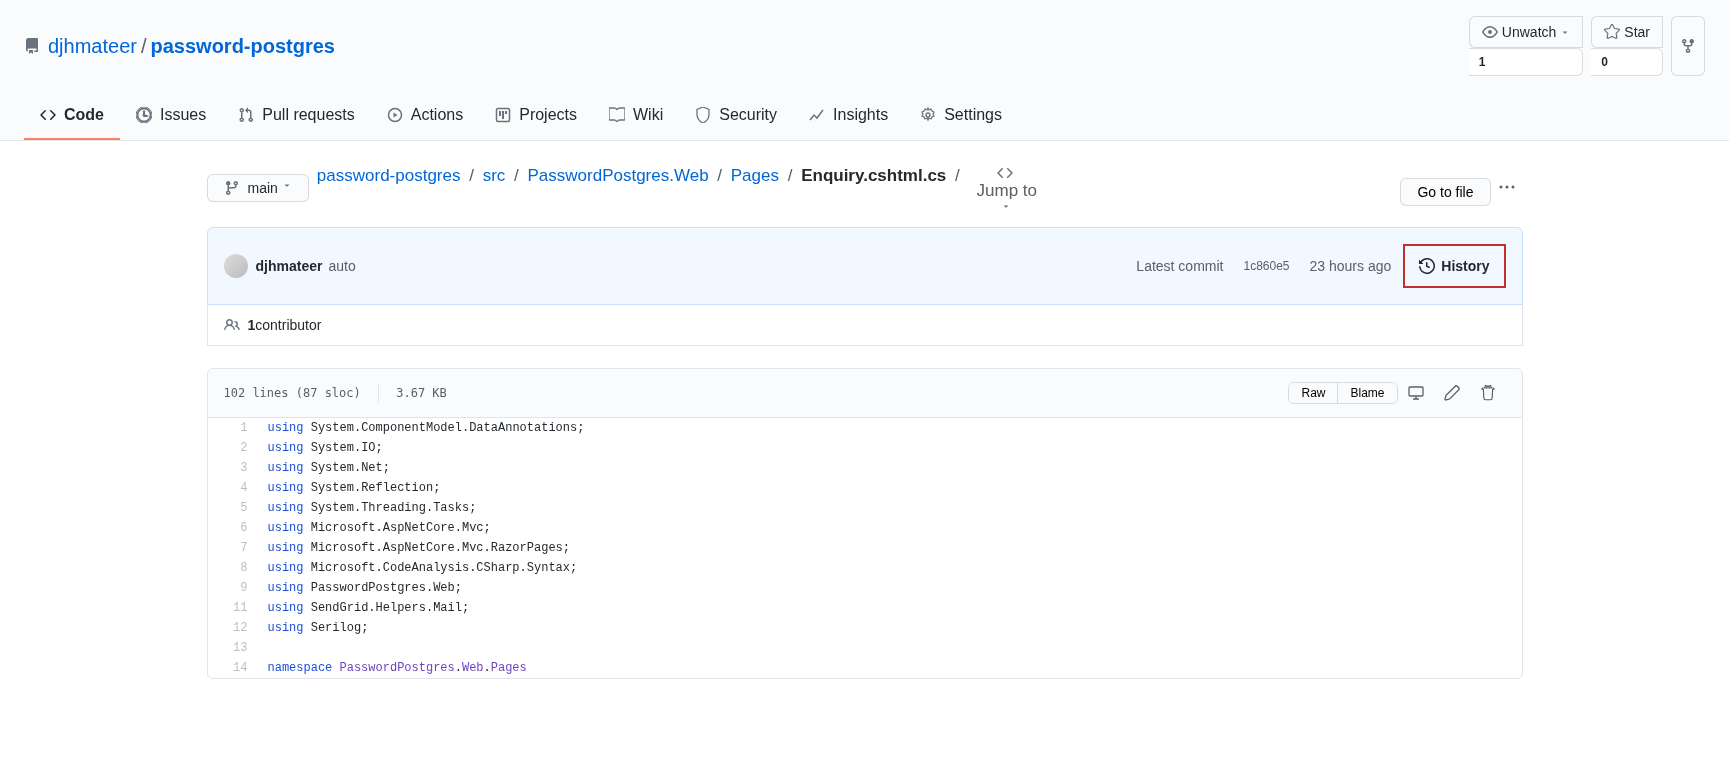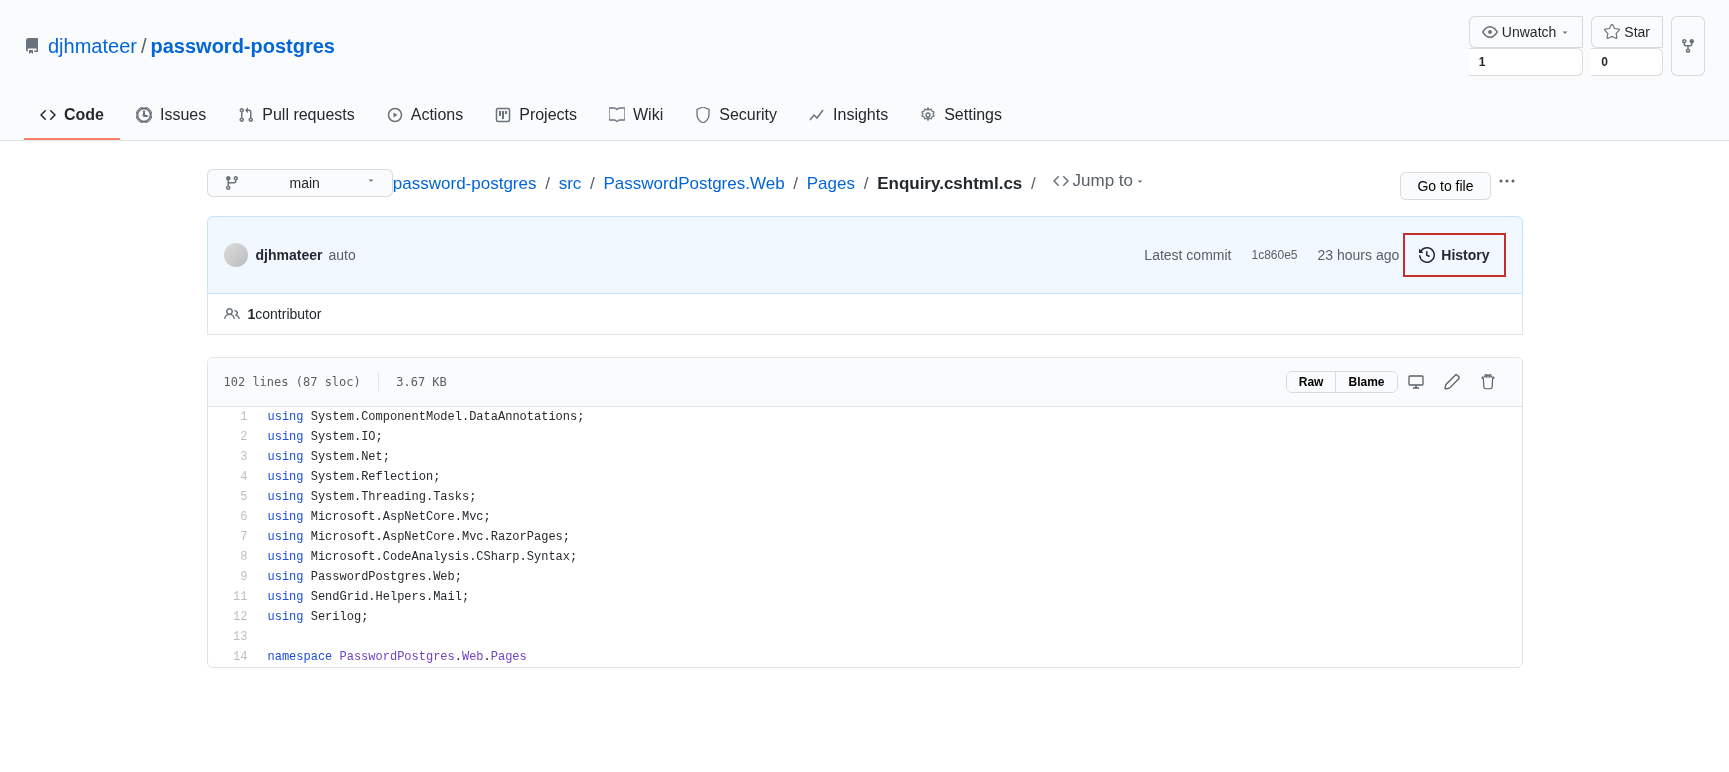--- a/index.html
+++ b/index.html
@@ -24,56 +24,56 @@
   .repo-nav { display: flex; }
   .repo-nav-item { display: flex; align-items: center; padding: 8px 16px; color: #24292e; border-bottom: 2px solid transparent; font-size: 16px; line-height: 30px; }
   .repo-nav-item.selected { font-weight: 600; border-bottom-color: #f9826c; }
   .repo-nav-item svg { margin-right: 8px; fill: #6a737d; }
   .repo-nav-item.selected svg { fill: #24292e; }
   
   .container { max-width: 1380px; margin: 0 auto; padding: 24px 32px; position: relative; }
   
   .file-nav-row { display: flex; justify-content: space-between; align-items: center; margin-bottom: 16px; }
   .file-nav-left { display: flex; align-items: center; flex-wrap: wrap; }
-  .branch-select { display: inline-flex; padding: 5px 16px; font-size: 14px; font-weight: 500; color: #24292e; background: #fafbfc; border: 1px solid rgba(27,31,35,0.15); border-radius: 6px; cursor: pointer; margin-right: 0; gap: 42px; }
+  .branch-select { display: inline-flex; padding: 5px 16px; font-size: 14px; font-weight: 500; color: #24292e; background: #fafbfc; border: 1px solid rgba(27,31,35,0.15); border-radius: 6px; cursor: pointer; margin-right: 8px; }
   .branch-select svg:first-child { margin-right: 8px; fill: #6a737d; }
   .branch-select svg:last-child { margin-left: 4px; fill: #6a737d; }
   
   .breadcrumb { font-size: 17px; color: #586069; }
   .breadcrumb a { color: #0366d6; }
   .breadcrumb .sep { margin: 0 4px; }
   .breadcrumb .final { font-weight: 600; color: #24292e; }
-  .breadcrumb .jump { color: #586069; margin-left: 8px; display: inline-flex; align-items: center; }
+  .breadcrumb .jump { color: #586069; margin-left: 8px; display: inline-flex; align-items: center; flex-direction: column; }
   .breadcrumb .jump svg { fill: #6a737d; margin-right: 4px; }
   
   .file-nav-right { display: flex; align-items: flex-end; }
   .goto-btn { padding: 5px 16px; font-size: 14px; font-weight: 500; background: #fafbfc; border: 1px solid rgba(27,31,35,0.15); border-radius: 6px; cursor: pointer; }
   .kebab { padding: 8px; cursor: pointer; }
   
   .commit-box { border: 1px solid #c8e1ff; border-radius: 6px 6px 0 0; background: #f1f8ff; padding: 16px; display: flex; justify-content: space-between; align-items: center; }
   .commit-left { display: flex; align-items: center; }
   .avatar { width: 24px; height: 24px; border-radius: 50%; background: linear-gradient(135deg, #ddd 0%, #bbb 100%); margin-right: 8px; display: inline-block; }
   .commit-author { font-weight: 600; margin-right: 6px; }
   .commit-msg { color: #586069; }
   .commit-right { display: flex; align-items: center; color: #586069; font-size: 14px; }
   .commit-hash { font-family: Liberation Sans, sans-serif; color: #586069; margin: 0 20px; font-size: 12px; }
-  .history-link { display: inline-flex; align-items: center; margin-left: 4px; border: 2.5px solid #c4302b; padding: 12px 14px; font-weight: 600; color: #24292e; }
+  .history-link { display: inline-flex; align-items: center; margin-left: 12px; border: 2.5px solid #c4302b; padding: 12px 14px; font-weight: 600; color: #24292e; }
   .history-link svg { margin-right: 6px; fill: #24292e; }
   
   .contributors-box { border: 1px solid #e1e4e8; border-top: 0; padding: 12px 16px; display: flex; align-items: center; font-size: 14px; }
   .contributors-box svg { margin-right: 8px; fill: #6a737d; }
   .contributors-box b { font-weight: 600; }
   
   .file-box { border: 1px solid #e1e4e8; border-radius: 6px; margin-top: 22px; }
   .file-header { padding: 10px 16px; background: #fafbfc; border-bottom: 1px solid #e1e4e8; border-radius: 6px 6px 0 0; display: flex; justify-content: space-between; align-items: center; }
   .file-info { font-family: SFMono-Regular, Consolas, monospace; font-size: 12px; color: #586069; }
   .file-info .divider { display: inline-block; width: 1px; height: 18px; background: #e1e4e8; margin: 0 10px; vertical-align: middle; }
   .file-actions { display: flex; align-items: center; gap: 0; }
   .btn-group { display: flex; border: 1px solid rgba(27,31,35,0.15); border-radius: 6px; overflow: hidden; }
-  .btn-group button { padding: 3px 12px; font-size: 12px; font-weight: 700; background: #fafbfc; border: none; border-right: 1px solid rgba(27,31,35,0.15); cursor: pointer; }
+  .btn-group button { padding: 3px 12px; font-size: 12px; font-weight: 400; background: #fafbfc; border: none; border-right: 1px solid rgba(27,31,35,0.15); cursor: pointer; }
   .btn-group button:last-child { border-right: none; }
   .icon-btn { padding: 6px 10px; cursor: pointer; color: #586069; display: inline-flex; }
   .icon-btn svg { fill: #586069; }
   
   .code-table { width: 100%; font-family: SFMono-Regular, Consolas, "Liberation Mono", Menlo, monospace; font-size: 12px; line-height: 20px; border-collapse: collapse; tab-size: 8; }
   .code-table td.ln { width: 50px; min-width: 50px; text-align: right; padding: 0 10px; color: rgba(27,31,35,0.3); user-select: none; vertical-align: top; }
   .code-table td.code { padding: 0 10px; white-space: pre; color: #24292e; }
   .k { color: #1d4ed8; }
   .n { color: #24292e; }
   .nn { color: #6f42c1; }

